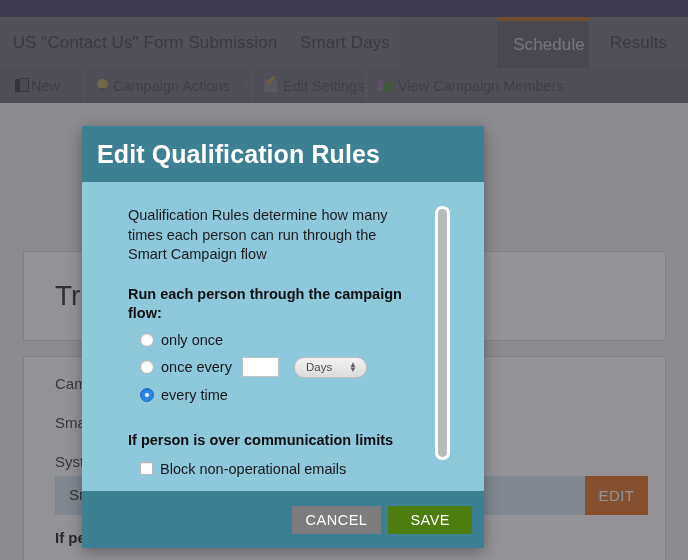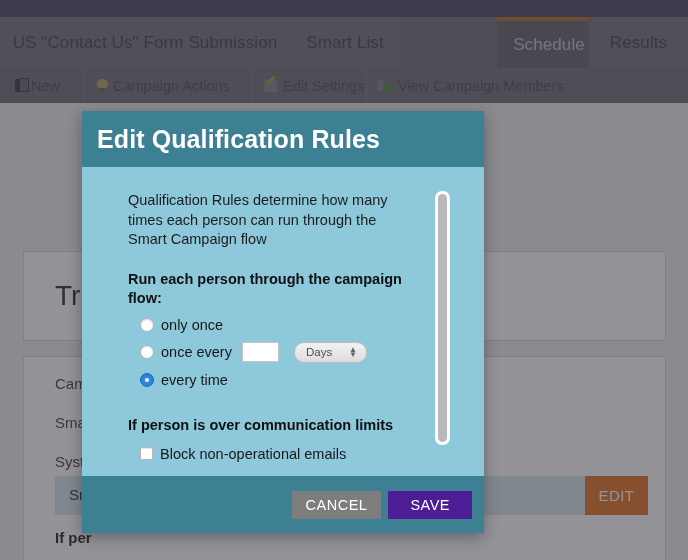--- a/index.html
+++ b/index.html
@@ -226,21 +226,21 @@
   #dim {
     position: absolute;
     inset: 0;
     background: rgba(40, 38, 48, 0.50);
     pointer-events: none;
   }
 
   
   #modal {
     position: absolute;
-    left: 82px; top: 111px;
+    left: 82px; top: 126px;
     width: 402px;
     box-shadow: 0 4px 14px rgba(0,0,0,.32);
   }
 
   .modal-header {
     height: 56px;
     background: #3e8093;
     display: flex;
     align-items: center;
     padding-left: 15px;
@@ -401,37 +401,37 @@
     height: 28px;
     border: none;
     color: #ffffff;
     font-size: 14.5px;
     letter-spacing: .5px;
     font-family: "Liberation Sans", sans-serif;
     cursor: pointer;
     padding: 0 14px;
   }
   .btn-cancel { background: #7d7d7d; }
-  .btn-save { background: #4c1d95; padding: 0 22px; }
+  .btn-save { background: #4d7c0f; padding: 0 22px; }
 </style>
 </head>
 <body>
 
 <div id="app">
 
   <div id="backdrop">
 
     <div class="topbar"></div>
 
     <div class="tabstrip">
       <div class="tab inactive" style="left:0px;width:290px;">
         <span>US "Contact Us" Form Submission</span>
       </div>
       <div class="tab inactive" style="left:290px;width:110px;">
-        <span>Smart List</span>
+        <span>Smart Days</span>
       </div>
       <div class="tab active" style="left:497px;width:104px;">
         <span>Schedule</span>
       </div>
       <div class="tab inactive" style="left:589px;width:99px;">
         <span>Results</span>
       </div>
     </div>
 
     <div class="toolbar">

